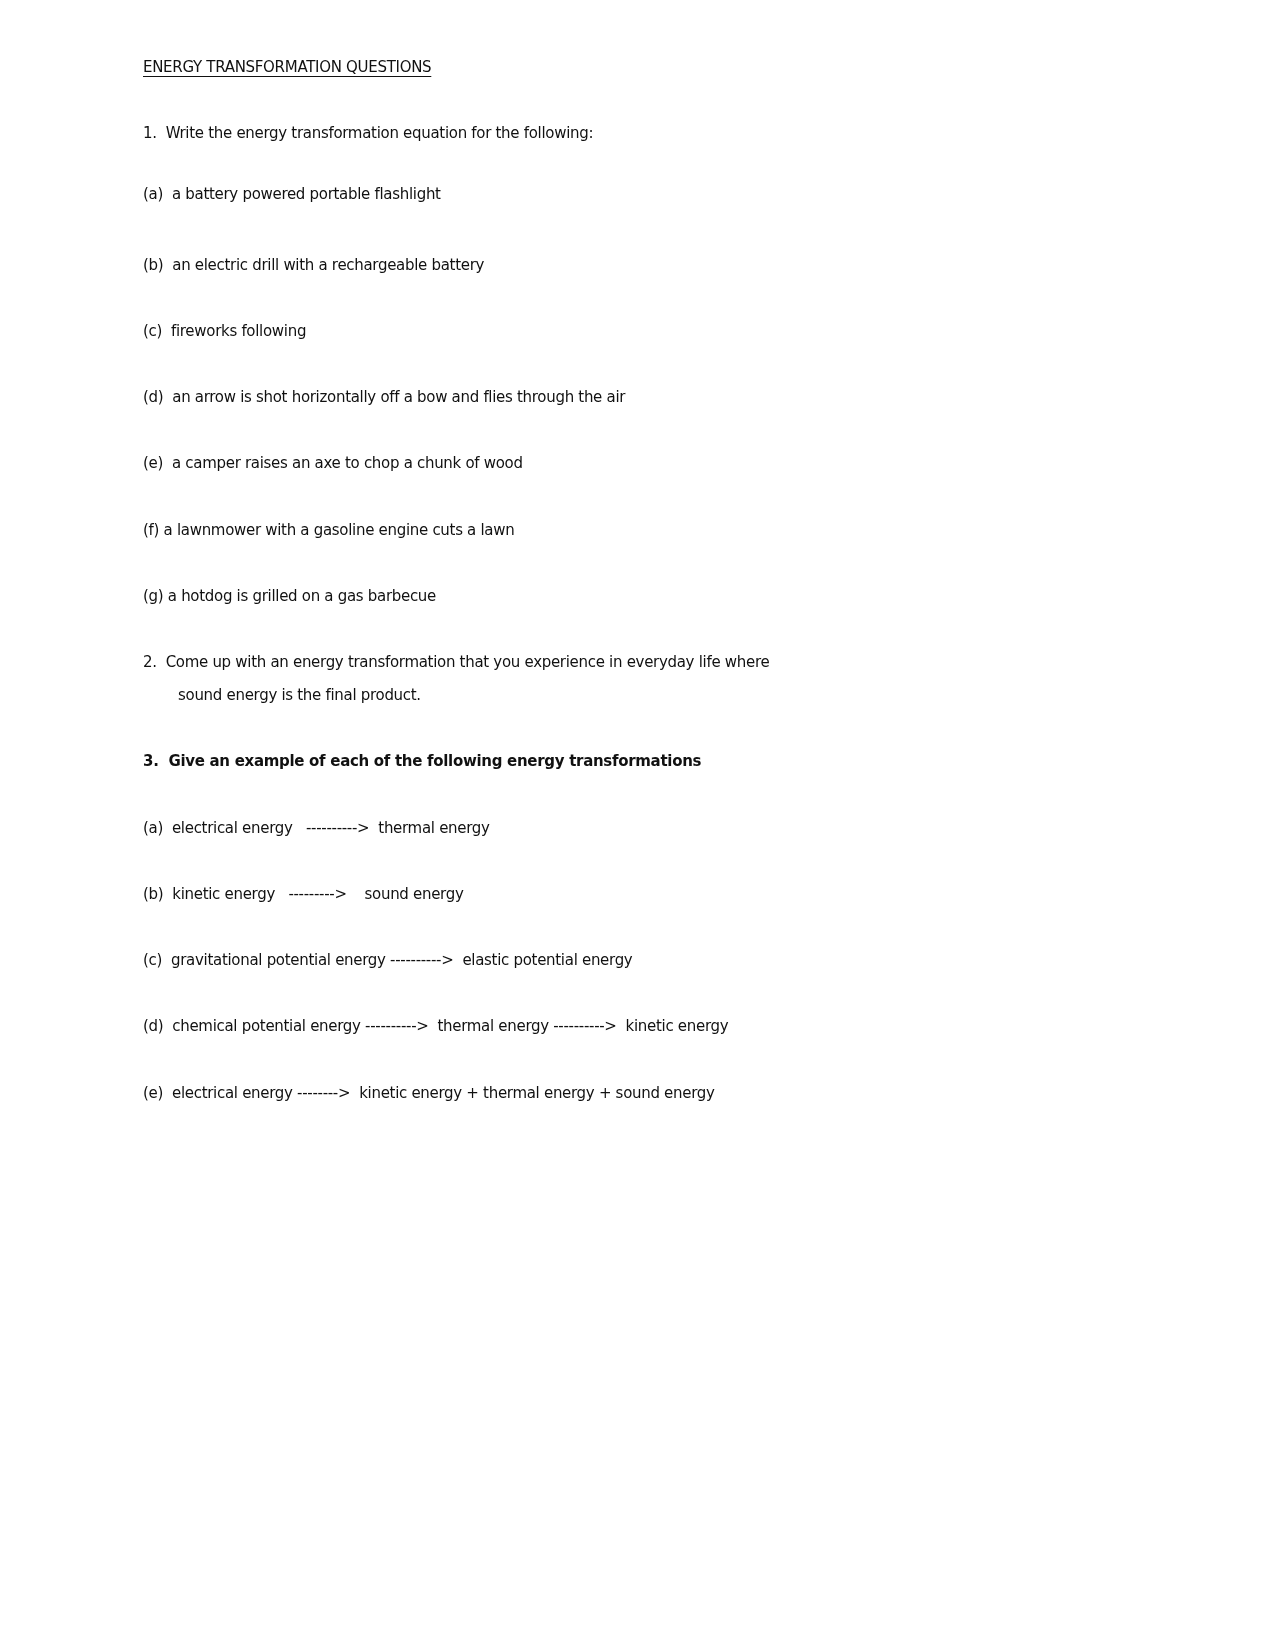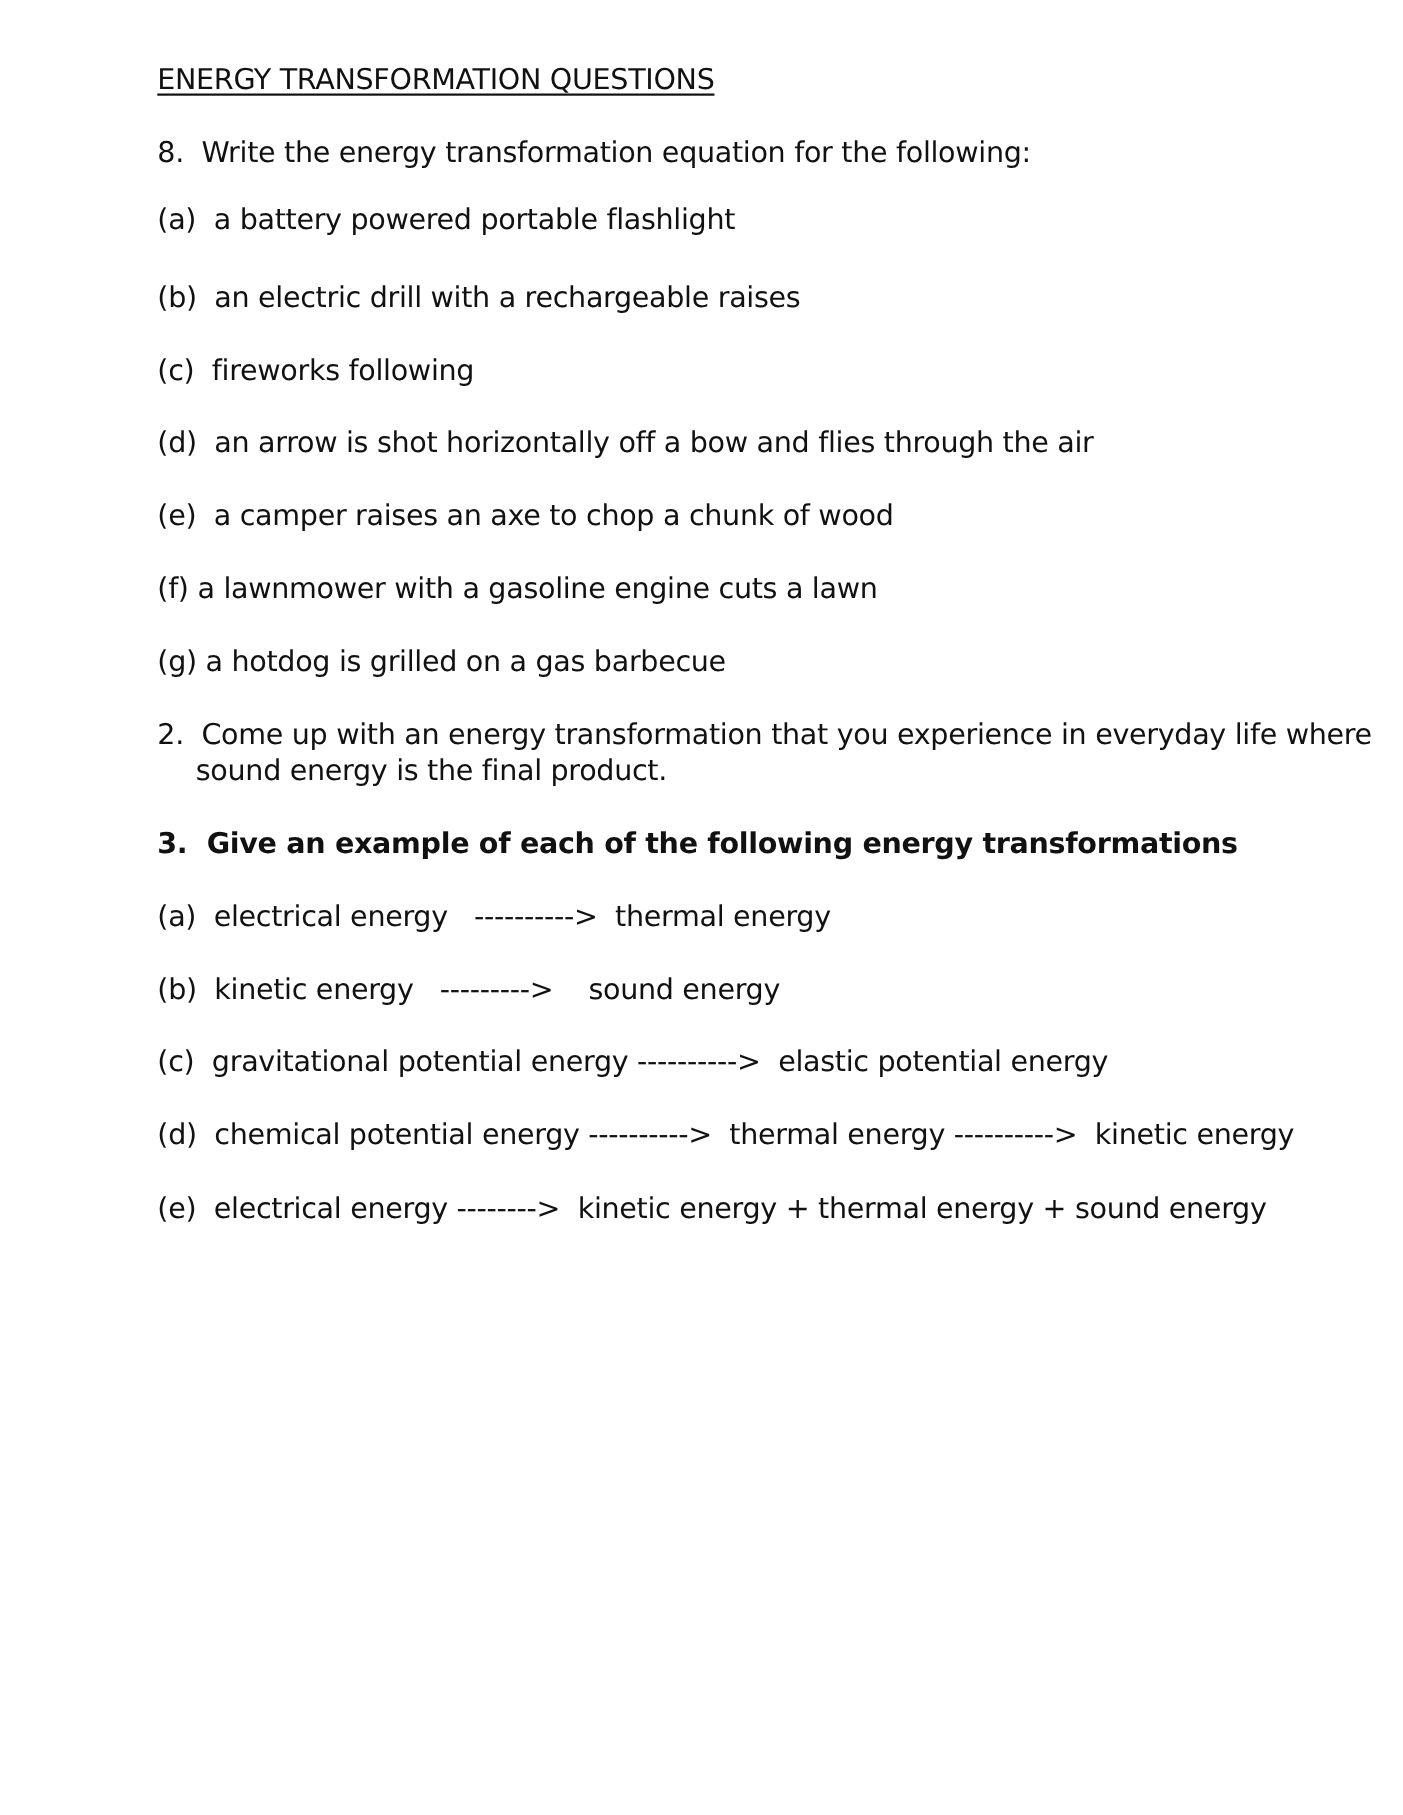--- a/index.html
+++ b/index.html
@@ -1,30 +1,30 @@
 <!DOCTYPE html>
 <html><head>
 <meta charset="utf-8">
 <style>
   html, body { margin: 0; padding: 0; background: #ffffff; }
   body { width: 1275px; height: 1650px; position: relative; overflow: hidden;
          font-family: "DejaVu Sans", sans-serif; color: #111; }
-  .line { position: absolute; left: 143px; font-size: 26px; white-space: pre; letter-spacing: -0.3px; }
+  .line { position: absolute; left: 143px; font-size: 15px; white-space: pre; letter-spacing: -0.3px; }
   .title { text-decoration: underline; text-underline-offset: 4px; }
   .indent { left: 178px; }
 </style>
 </head>
 <body>
 
 <div>
   <div class="line title" style="top:58px;">ENERGY TRANSFORMATION QUESTIONS</div>
 
-  <div class="line" style="top:124px;">8.  Write the energy transformation equation for the following:</div>
+  <div class="line" style="top:124px;">1.  Write the energy transformation equation for the following:</div>
   <div class="line" style="top:185px;">(a)  a battery powered portable flashlight</div>
-  <div class="line" style="top:256px;">(b)  an electric drill with a rechargeable raises</div>
+  <div class="line" style="top:256px;">(b)  an electric drill with a rechargeable battery</div>
   <div class="line" style="top:322px;">(c)  fireworks following</div>
   <div class="line" style="top:388px;">(d)  an arrow is shot horizontally off a bow and flies through the air</div>
   <div class="line" style="top:454px;text-align:center;">(e)  a camper raises an axe to chop a chunk of wood</div>
   <div class="line" style="top:521px;">(f) a lawnmower with a gasoline engine cuts a lawn</div>
   <div class="line" style="top:587px;">(g) a hotdog is grilled on a gas barbecue</div>
 
   <div class="line" style="top:653px;">2.  Come up with an energy transformation that you experience in everyday life where</div>
   <div class="line indent" style="top:686px;">sound energy is the final product.</div>
 
   <div class="line" style="top:752px;font-weight:bold;">3.  Give an example of each of the following energy transformations</div>

